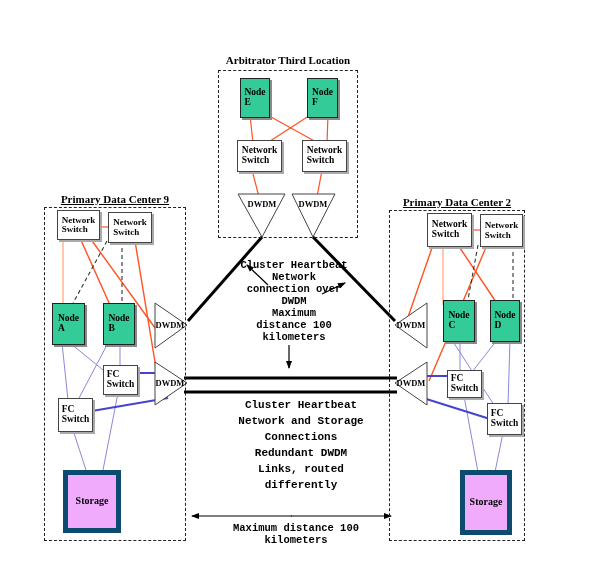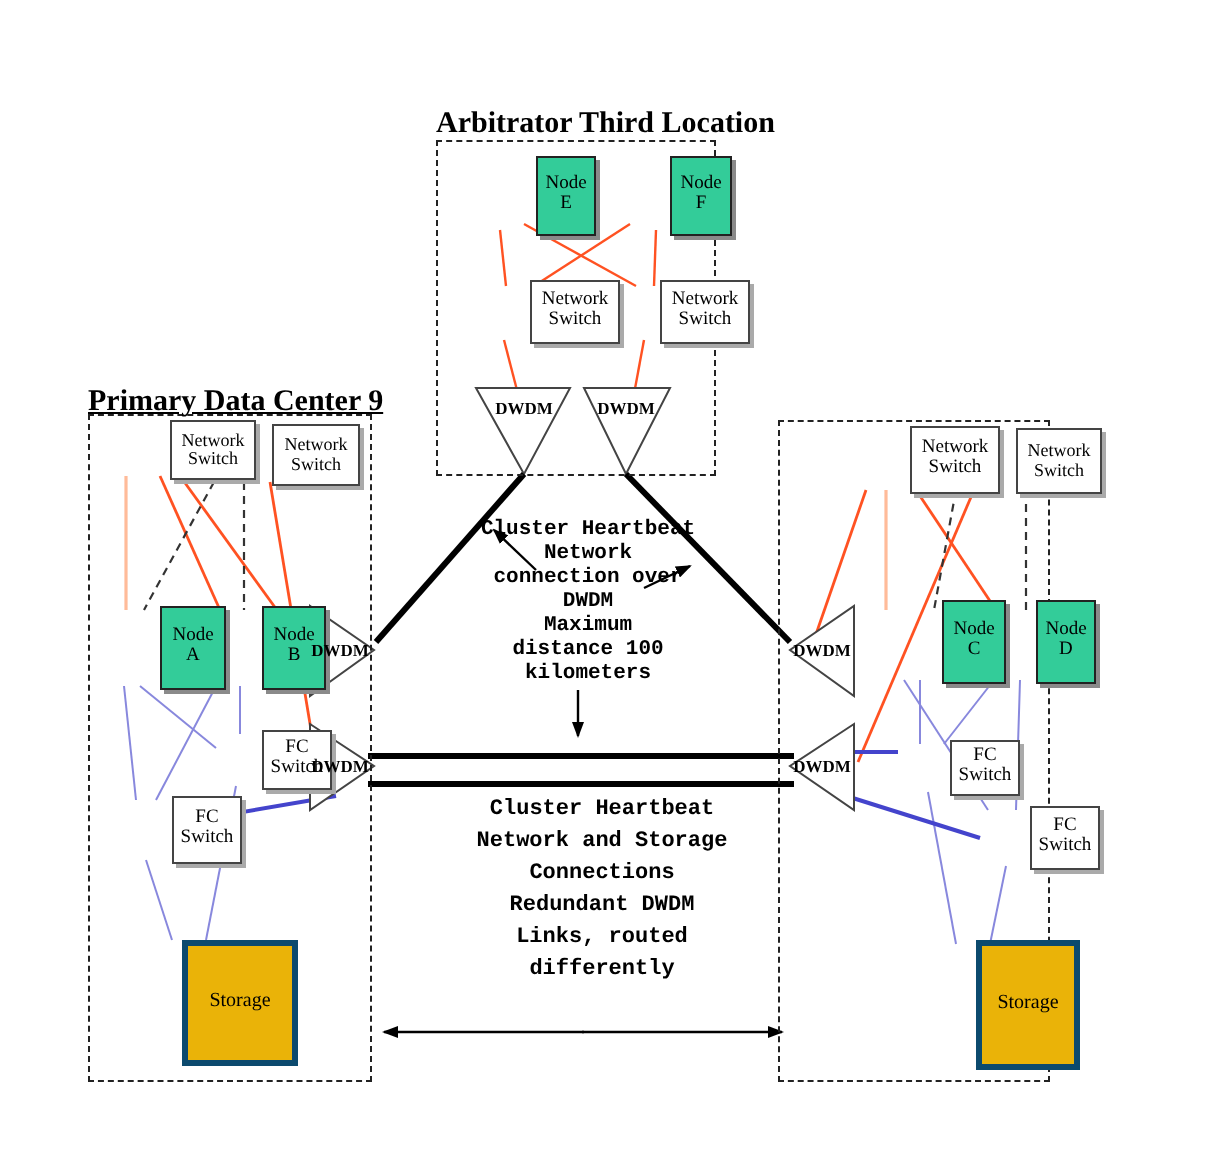--- a/index.html
+++ b/index.html
@@ -1,27 +1,27 @@
 <!DOCTYPE html>
 <html><head>
 <meta charset="utf-8">
 <style>
   html,body{margin:0;padding:0;background:#fff;}
   #canvas{position:relative;width:616px;height:585px;background:#ffffff;overflow:hidden;
           font-family:"Liberation Serif","DejaVu Serif",serif;color:#000;}
   #lines{position:absolute;left:0;top:0;z-index:1;}
   .dashed{position:absolute;border:1px dashed #222;background:transparent;z-index:2;box-sizing:border-box;}
-  .title{position:absolute;z-index:4;font-weight:bold;font-size:15px;text-align:center;white-space:nowrap;}
+  .title{position:absolute;z-index:4;font-weight:bold;font-size:11px;text-align:center;white-space:nowrap;}
   .underlined{text-decoration:underline;}
   .box{position:absolute;z-index:3;display:flex;align-items:center;justify-content:center;
-       text-align:center;font-weight:normal;font-size:9.5px;line-height:1.05;white-space:pre-line;
-       box-sizing:border-box;margin-left:28px;}
+       font-weight:bold;font-size:9.5px;line-height:1.05;white-space:pre-line;
+       box-sizing:border-box;}
   .switch{background:#ffffff;border:1px solid #444;box-shadow:2px 2px 0 #aaaaaa;}
   .node{background:#33cc99;border:1px solid #222;box-shadow:2px 2px 0 #8a8a8a;}
-  .storage{background:#eab308;border:3px solid #0c4a6e;font-size:10px;}
+  .storage{background:#f0abfc;border:5px solid #0c4a6e;font-size:10px;}
   .dwdm-label{position:absolute;z-index:4;font-weight:bold;font-size:8.5px;text-align:center;
               width:34px;white-space:nowrap;}
   .ann{position:absolute;z-index:4;font-weight:bold;font-size:11px;text-align:center;white-space:pre-line;font-family:Liberation Mono, monospace;}
 </style>
 </head>
 <body>
 
 <div id="canvas">
 
   <svg id="lines" width="616" height="585">
@@ -116,20 +116,21 @@
       <line x1="291" y1="516" x2="391" y2="516" marker-end="url(#arw)"></line>
     </g>
   </svg>
 
   <div class="dashed" style="left:218px;top:70px;width:140px;height:168px;"></div>
   <div class="dashed" style="left:44px;top:207px;width:142px;height:334px;"></div>
   <div class="dashed" style="left:389px;top:210px;width:136px;height:331px;"></div>
 
   <div class="title" style="left:218px;top:54px;width:140px;">Arbitrator Third Location</div>
   <div class="title underlined" style="left:44px;top:193px;width:142px;">Primary Data Center 9</div>
+  <div class="title underlined" style="left:389px;top:196px;width:136px;">Primary Data Center 2</div>
 
   <div class="box node" style="left:240px;top:78px;width:30px;height:40px;">Node
 E</div>
   <div class="box node" style="left:307px;top:78px;width:31px;height:40px;">Node
 F</div>
   <div class="box switch" style="left:237px;top:140px;width:45px;height:32px;">Network
 Switch</div>
   <div class="box switch" style="left:302px;top:140px;width:45px;height:32px;">Network
 Switch</div>
 
@@ -174,14 +175,15 @@
 DWDM
 Maximum
 distance 100
 kilometers</div>
   <div class="ann" style="left:222px;top:397px;width:158px;line-height:16px;">Cluster Heartbeat
 Network and Storage
 Connections
 Redundant DWDM
 Links, routed
 differently</div>
+  <div class="ann" style="left:212px;top:522px;width:168px;font-size:10.5px;">Maximum distance 100 kilometers</div>
 
 </div>
 
 </body></html>

